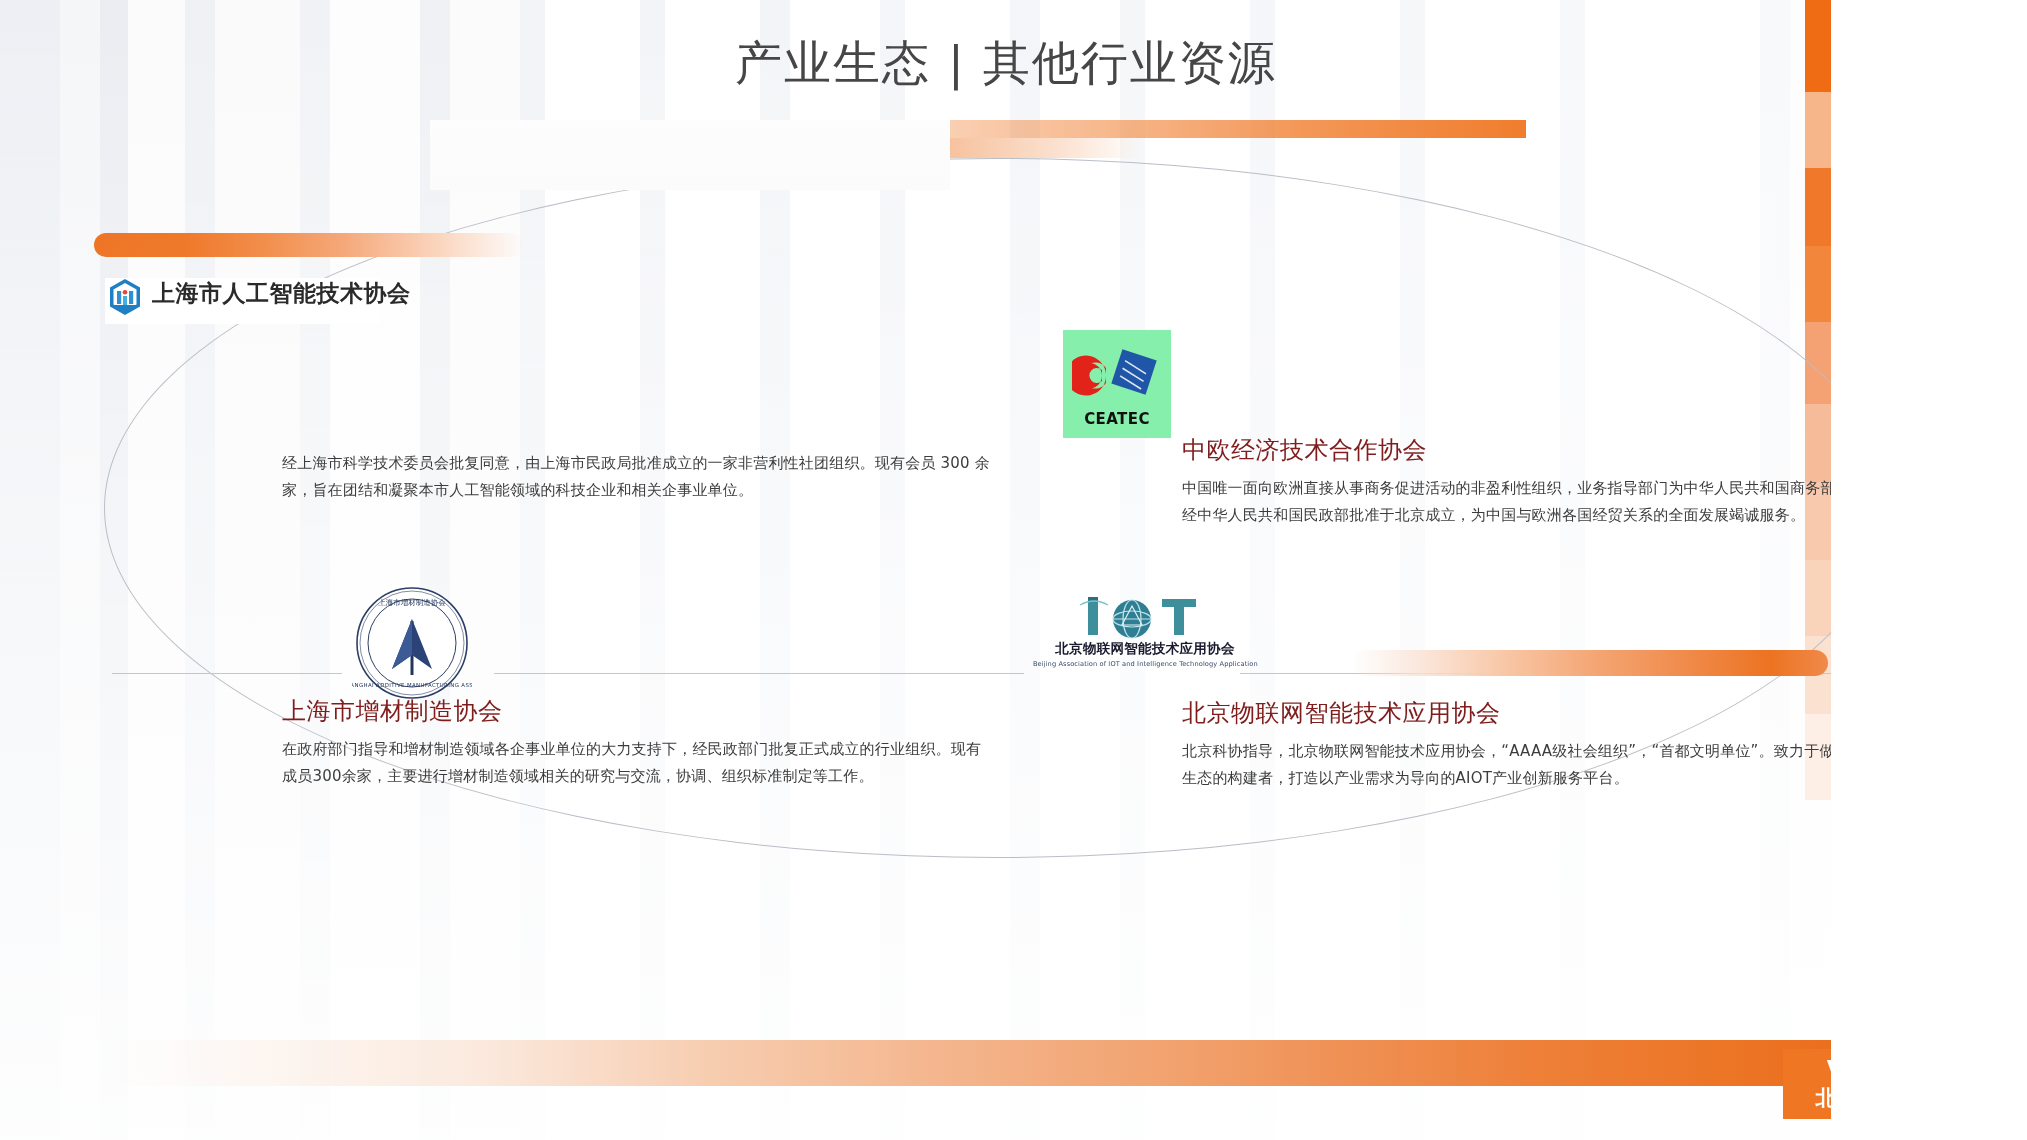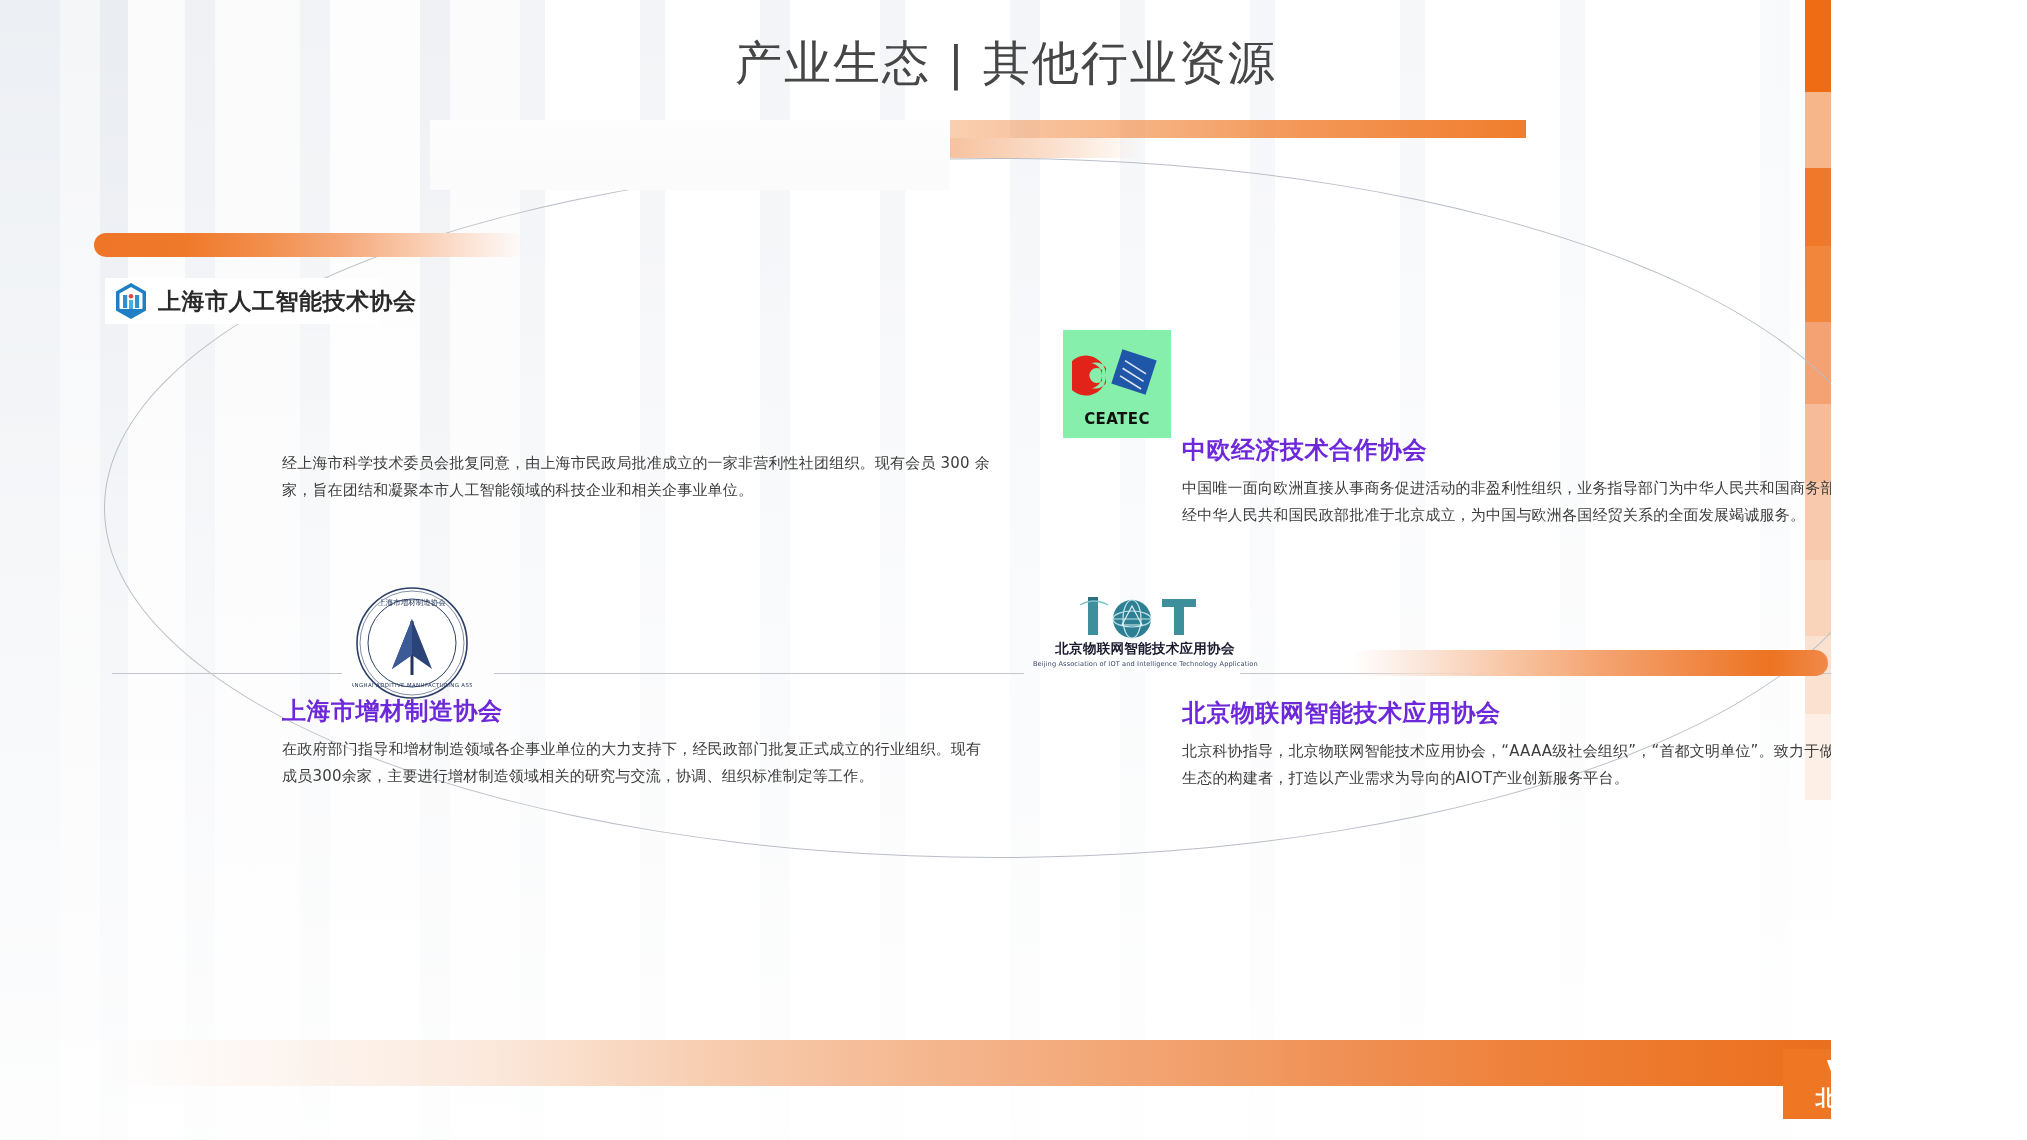--- a/index.html
+++ b/index.html
@@ -140,35 +140,35 @@
   }
 
   
   .divider {
     position:absolute; height:1px; background:#c2c6cd;
   }
 
   
   .card { position:absolute; }
   .card-heading {
-    font-size:24px; font-weight:700; color:#6d28d9;
+    font-size:24px; font-weight:400; color:#7f1d1d;
     letter-spacing:.5px; margin-bottom:9px;
   }
   .card-body {
     font-size:15px; line-height:1.78; color:#3c3c3c;
     letter-spacing:.2px;
   }
 
   
   .logo-sh-ai {
     position:absolute; left:105px; top:278px;
     width:275px; height:46px;
     background:#ffffff;
-    display:flex; align-items:center; gap:10px;
-    padding-left:9px;
+    display:flex; gap:10px;
+    padding-left:3px;
   }
   .logo-sh-ai .mark { width:34px; height:38px; flex:0 0 34px; }
   .logo-sh-ai .txt {
     font-size:23px; font-weight:700; color:#2a2a2a; letter-spacing:.5px;
     white-space:nowrap;
   }
 
   .logo-amc {
     position:absolute; left:352px; top:583px; width:120px; height:120px;
   }

